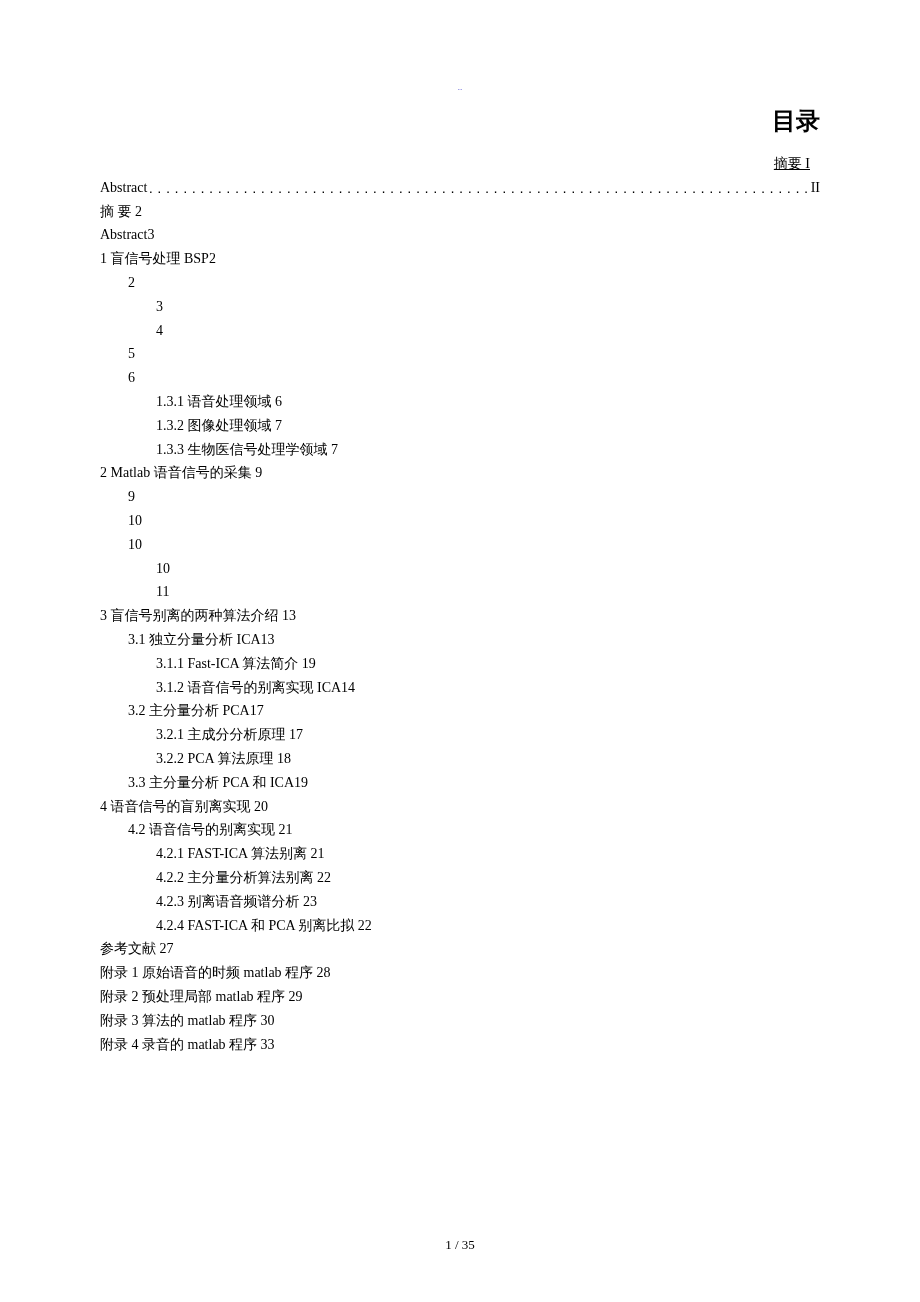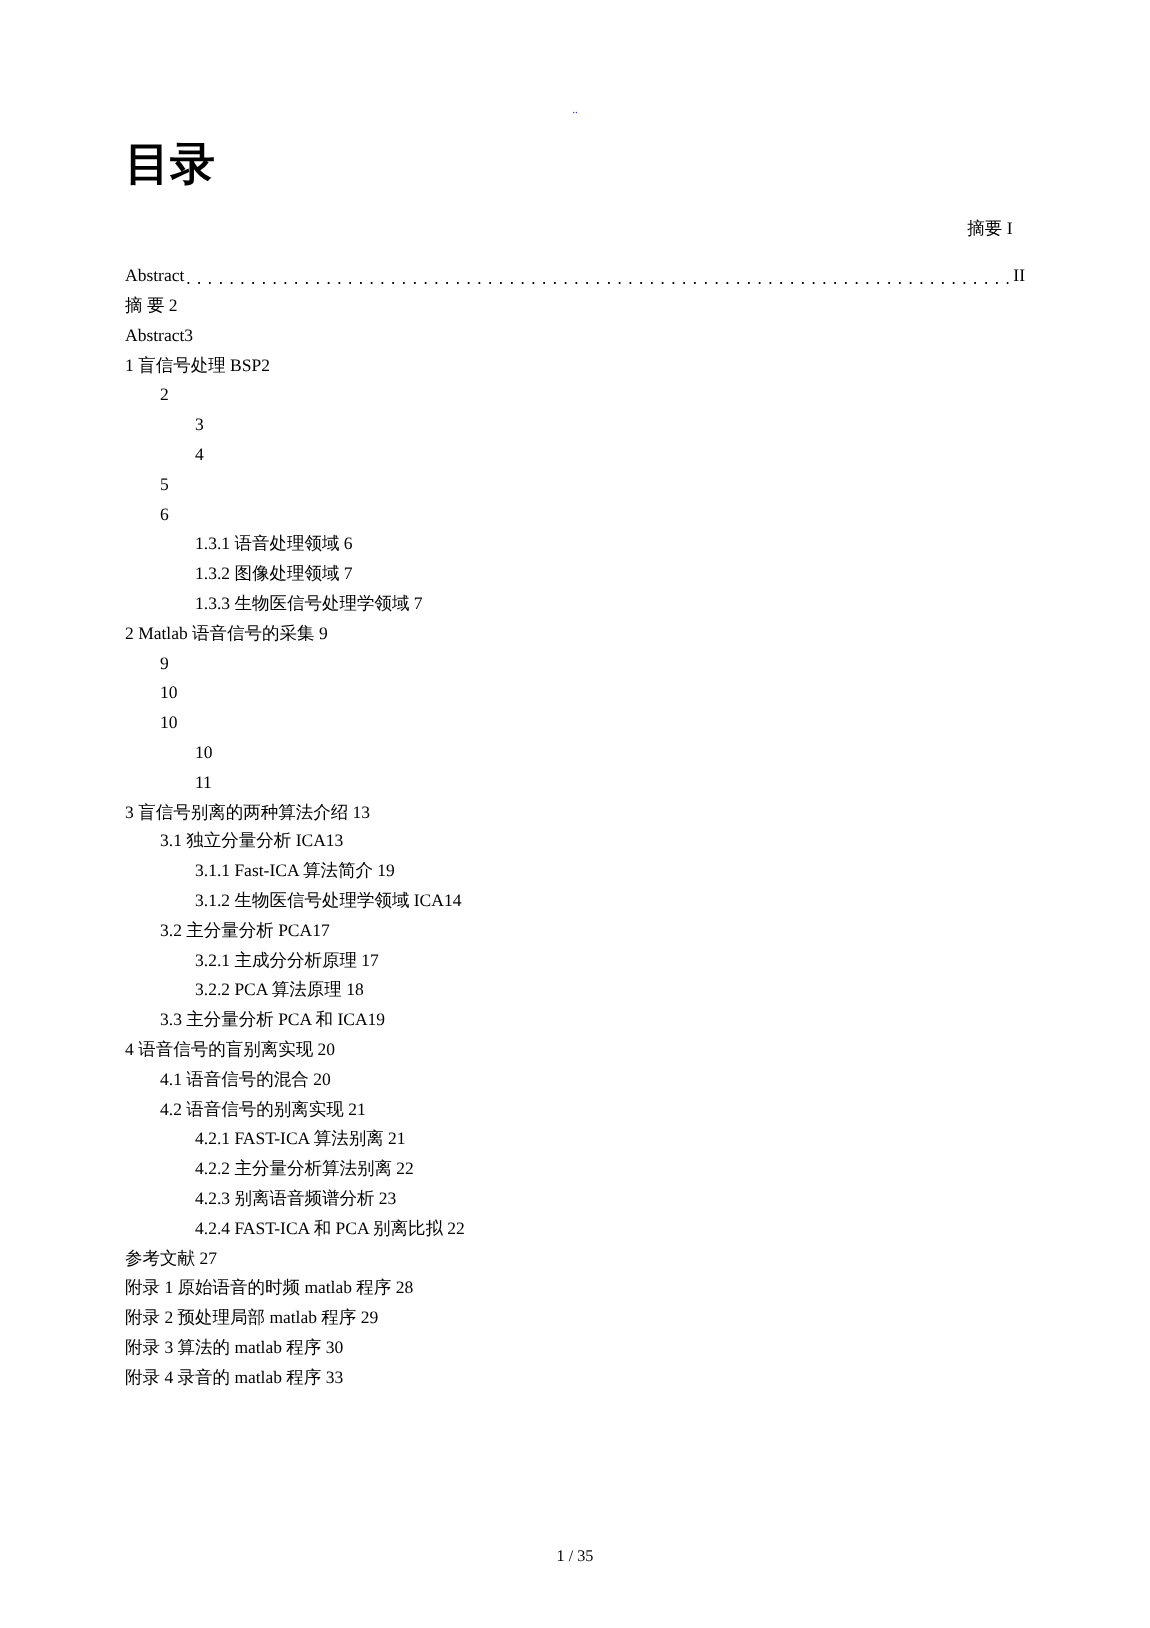--- a/index.html
+++ b/index.html
@@ -14,29 +14,30 @@
       line-height: 1.7;
       position: relative;
     }
     .site-marker {
       text-align: center;
       font-size: 9px;
       color: #3333cc;
       margin-bottom: 6px;
     }
     .toc-title {
-      text-align: left;
-      font-size: 36px;
+      text-align: right;
+      font-size: 24px;
       font-weight: bold;
       margin-bottom: 10px;
     }
     .right-abstract {
       text-align: right;
       padding-right: 10px;
-      margin-bottom: 14px;
+      margin-bottom: 0;
+      text-decoration: underline;
     }
     .dotted-row {
       display: flex;
       align-items: flex-end;
     }
     .dotted-row .label { white-space: nowrap; }
     .dotted-row .dots {
       flex: 1;
       letter-spacing: 2px;
       overflow: hidden;
@@ -85,27 +86,26 @@
     <div class="toc-line indent-2">1.3.3 生物医信号处理学领域 7</div>
     <div class="toc-line indent-0">2 Matlab 语音信号的采集 9</div>
     <div class="toc-line indent-1">9</div>
     <div class="toc-line indent-1">10</div>
     <div class="toc-line indent-1">10</div>
     <div class="toc-line indent-2">10</div>
     <div class="toc-line indent-2">11</div>
     <div class="toc-line indent-0">3 盲信号别离的两种算法介绍 13</div>
     <div class="toc-line indent-1">3.1 独立分量分析 ICA13</div>
     <div class="toc-line indent-2">3.1.1 Fast-ICA 算法简介 19</div>
-    <div class="toc-line indent-2">3.1.2 生物医信号处理学领域 ICA14</div>
+    <div class="toc-line indent-2">3.1.2 语音信号的别离实现 ICA14</div>
     <div class="toc-line indent-1">3.2 主分量分析 PCA17</div>
     <div class="toc-line indent-2">3.2.1 主成分分析原理 17</div>
     <div class="toc-line indent-2">3.2.2 PCA 算法原理 18</div>
     <div class="toc-line indent-1">3.3 主分量分析 PCA 和 ICA19</div>
     <div class="toc-line indent-0">4 语音信号的盲别离实现 20</div>
-    <div class="toc-line indent-1">4.1 语音信号的混合 20</div>
     <div class="toc-line indent-1">4.2 语音信号的别离实现 21</div>
     <div class="toc-line indent-2">4.2.1 FAST-ICA 算法别离 21</div>
     <div class="toc-line indent-2">4.2.2 主分量分析算法别离 22</div>
     <div class="toc-line indent-2">4.2.3 别离语音频谱分析 23</div>
     <div class="toc-line indent-2">4.2.4 FAST-ICA 和 PCA 别离比拟 22</div>
     <div class="toc-line indent-0">参考文献 27</div>
     <div class="toc-line indent-0">附录 1 原始语音的时频 matlab 程序 28</div>
     <div class="toc-line indent-0">附录 2 预处理局部 matlab 程序 29</div>
     <div class="toc-line indent-0">附录 3 算法的 matlab 程序 30</div>
     <div class="toc-line indent-0">附录 4 录音的 matlab 程序 33</div>

